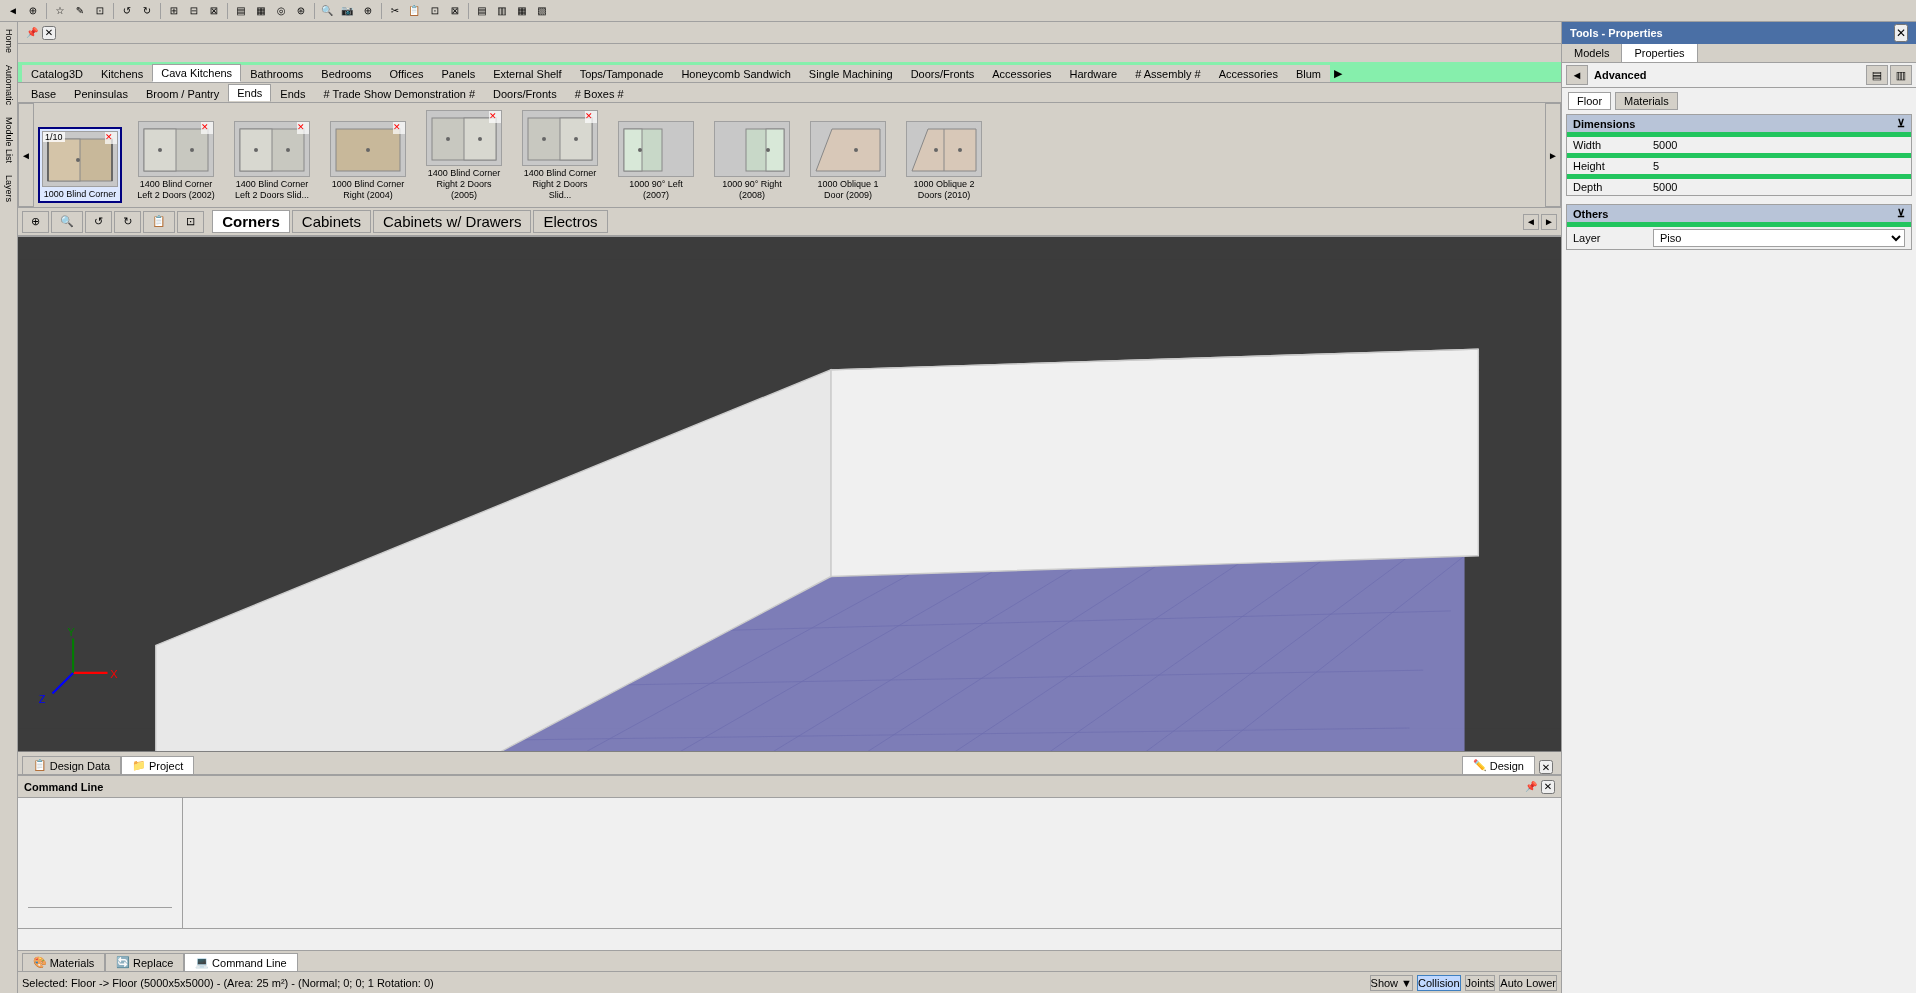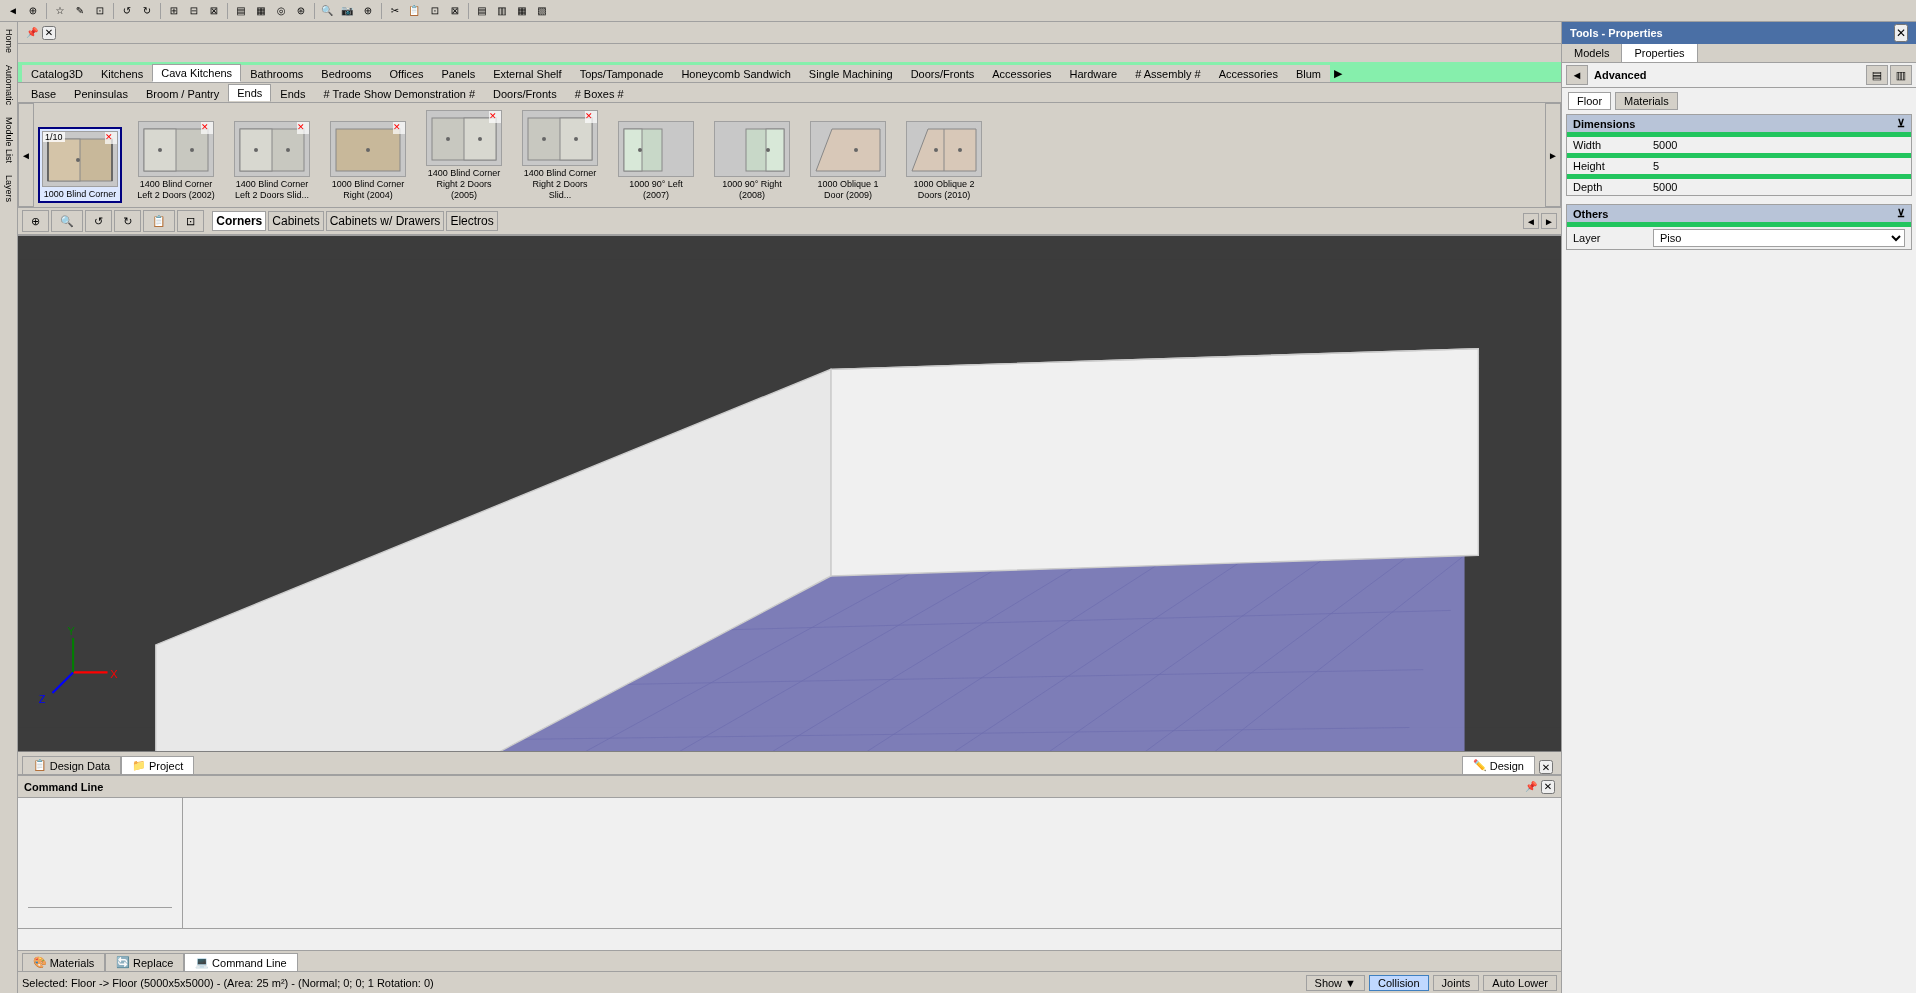--- a/index.html
+++ b/index.html
@@ -199,22 +199,22 @@
     .sub-toolbar-btn {
       height: 22px;
       padding: 0 8px;
       font-size: 11px;
       cursor: pointer;
       border: 1px solid #a0a0a0;
       background: #d4d0c8;
       display: flex; align-items: center; gap: 3px;
     }
     .filter-tab {
-      padding: 2px 3px;
-      font-size: 12px;
+      padding: 2px 9px;
+      font-size: 15px;
       cursor: pointer;
       border: 1px solid #a0a0a0;
       background: #d4d0c8;
     }
     .filter-tab.active { background: #ffffff; font-weight: bold; }
 
     .scroll-arrow {
       width: 16px; height: 16px;
       background: #d4d0c8;
       border: 1px solid #a0a0a0;
@@ -326,21 +326,21 @@
     }
     .status-text {
       flex: 1;
     }
     .status-right {
       display: flex;
       align-items: center;
       gap: 4px;
     }
     .status-btn {
-      padding: 1px 8px;
+      padding: 1px 0;
       font-size: 11px;
       cursor: pointer;
       border: 1px solid #a0a0a0;
       background: #d4d0c8;
     }
     .status-btn.active { background: #c0d8ff; border: 1px solid #4080c0; }
 
     
     .right-panel {
       width: 355px;

